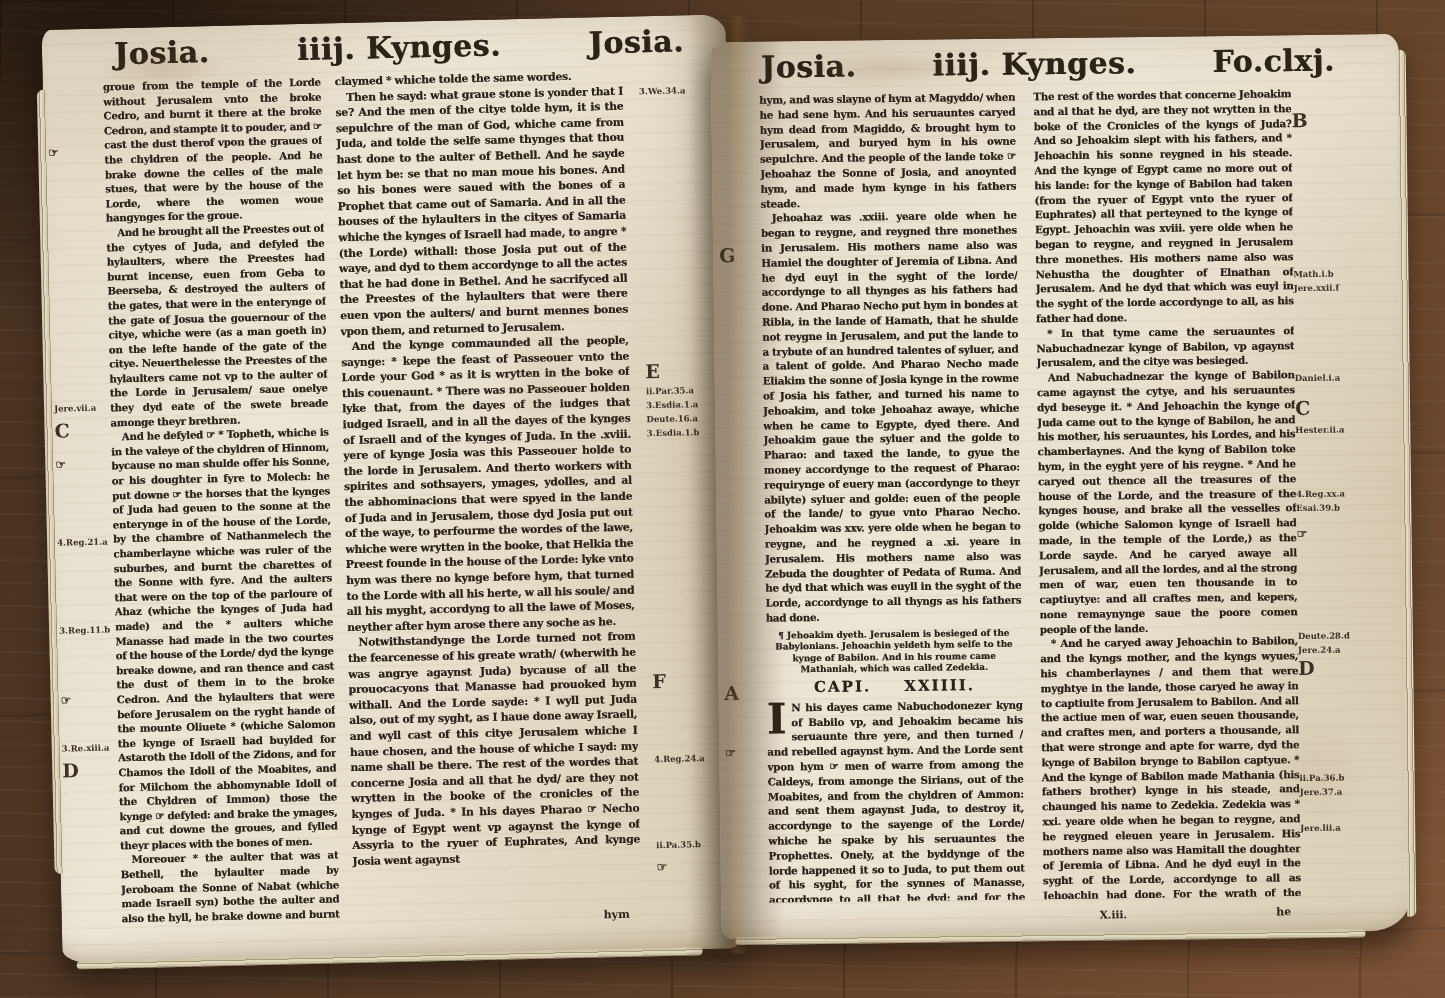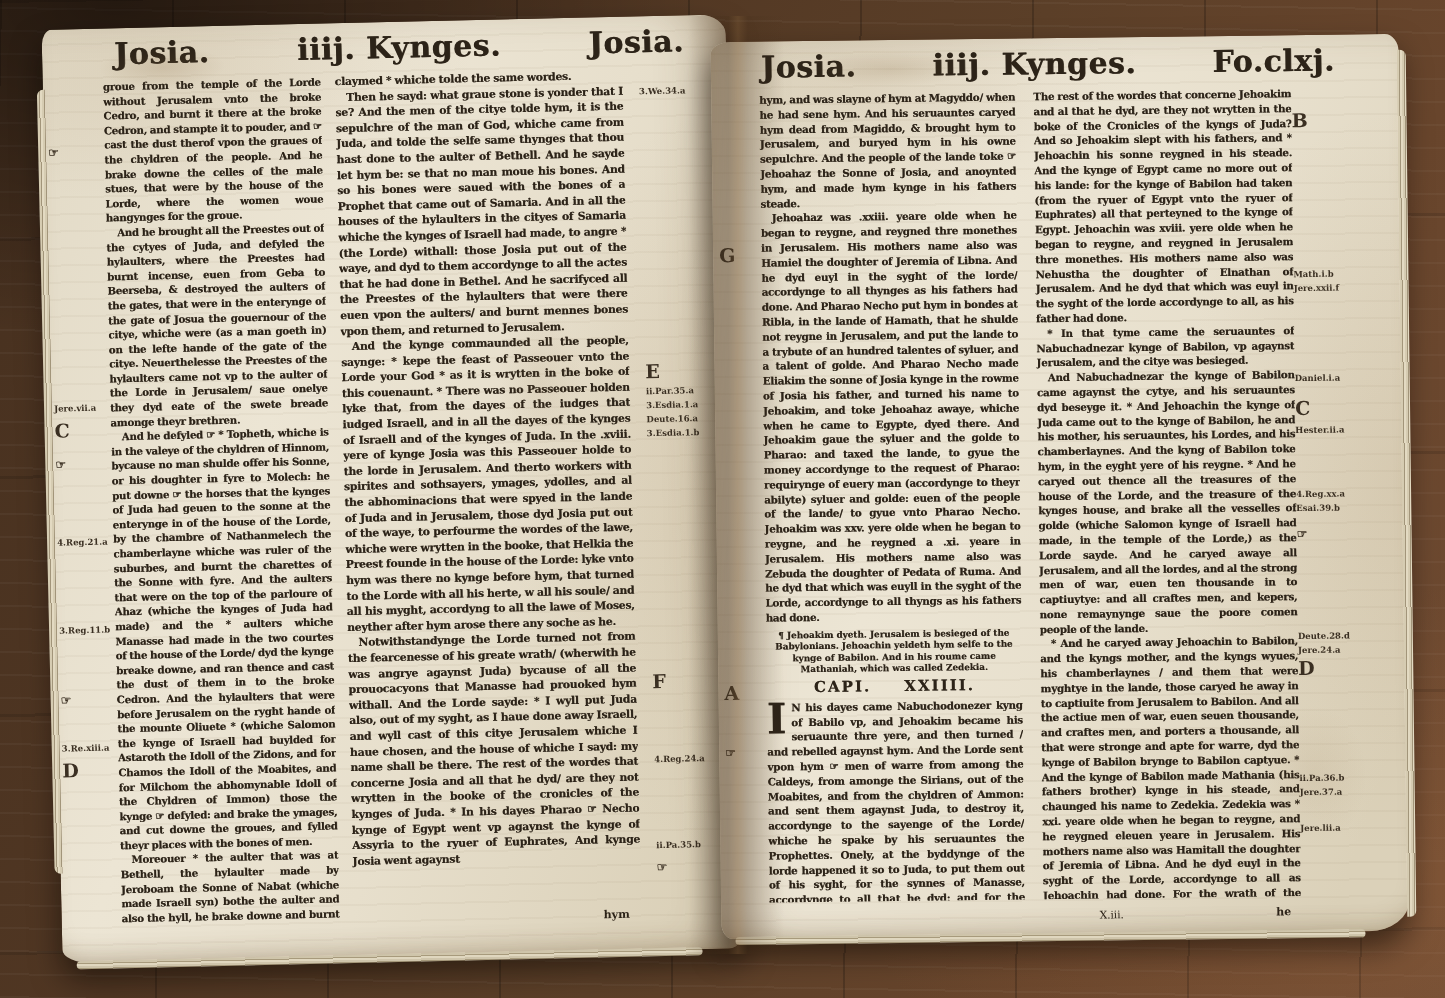--- a/index.html
+++ b/index.html
@@ -58,21 +58,21 @@
     margin:2px 0 5px;font-weight:bold;}
   .dropcap{float:left;font-size:42px;line-height:36px;padding:1px 5px 0 0;font-weight:bold;}
   .noteband{position:absolute;top:56px;bottom:6px;pointer-events:none;}
   .note{position:absolute;left:0;width:100%;font-weight:bold;color:#3a2f22;white-space:nowrap;}
   .note.ref{font-size:8.5px;letter-spacing:0;}
   .note.letter{font-size:19px;line-height:18px;}
   .note.hand{font-size:12px;}
   .catchword{position:absolute;font-weight:bold;font-size:11px;}
   .page.left .catchword{right:116px;bottom:30px;}
   .page.right .catchword{right:118px;bottom:14px;}
-  .signature{position:absolute;left:55%;bottom:14px;font-weight:normal;font-size:10.5px;}
+  .signature{position:absolute;left:55%;bottom:14px;font-weight:bold;font-size:10.5px;}
 </style>
 </head>
 <body>
 
 <div class="scene">
   <div class="wood"></div>
 
   <div class="page left">
     <div class="edge e-left"></div>
     <div class="edge e-bottom"></div>

